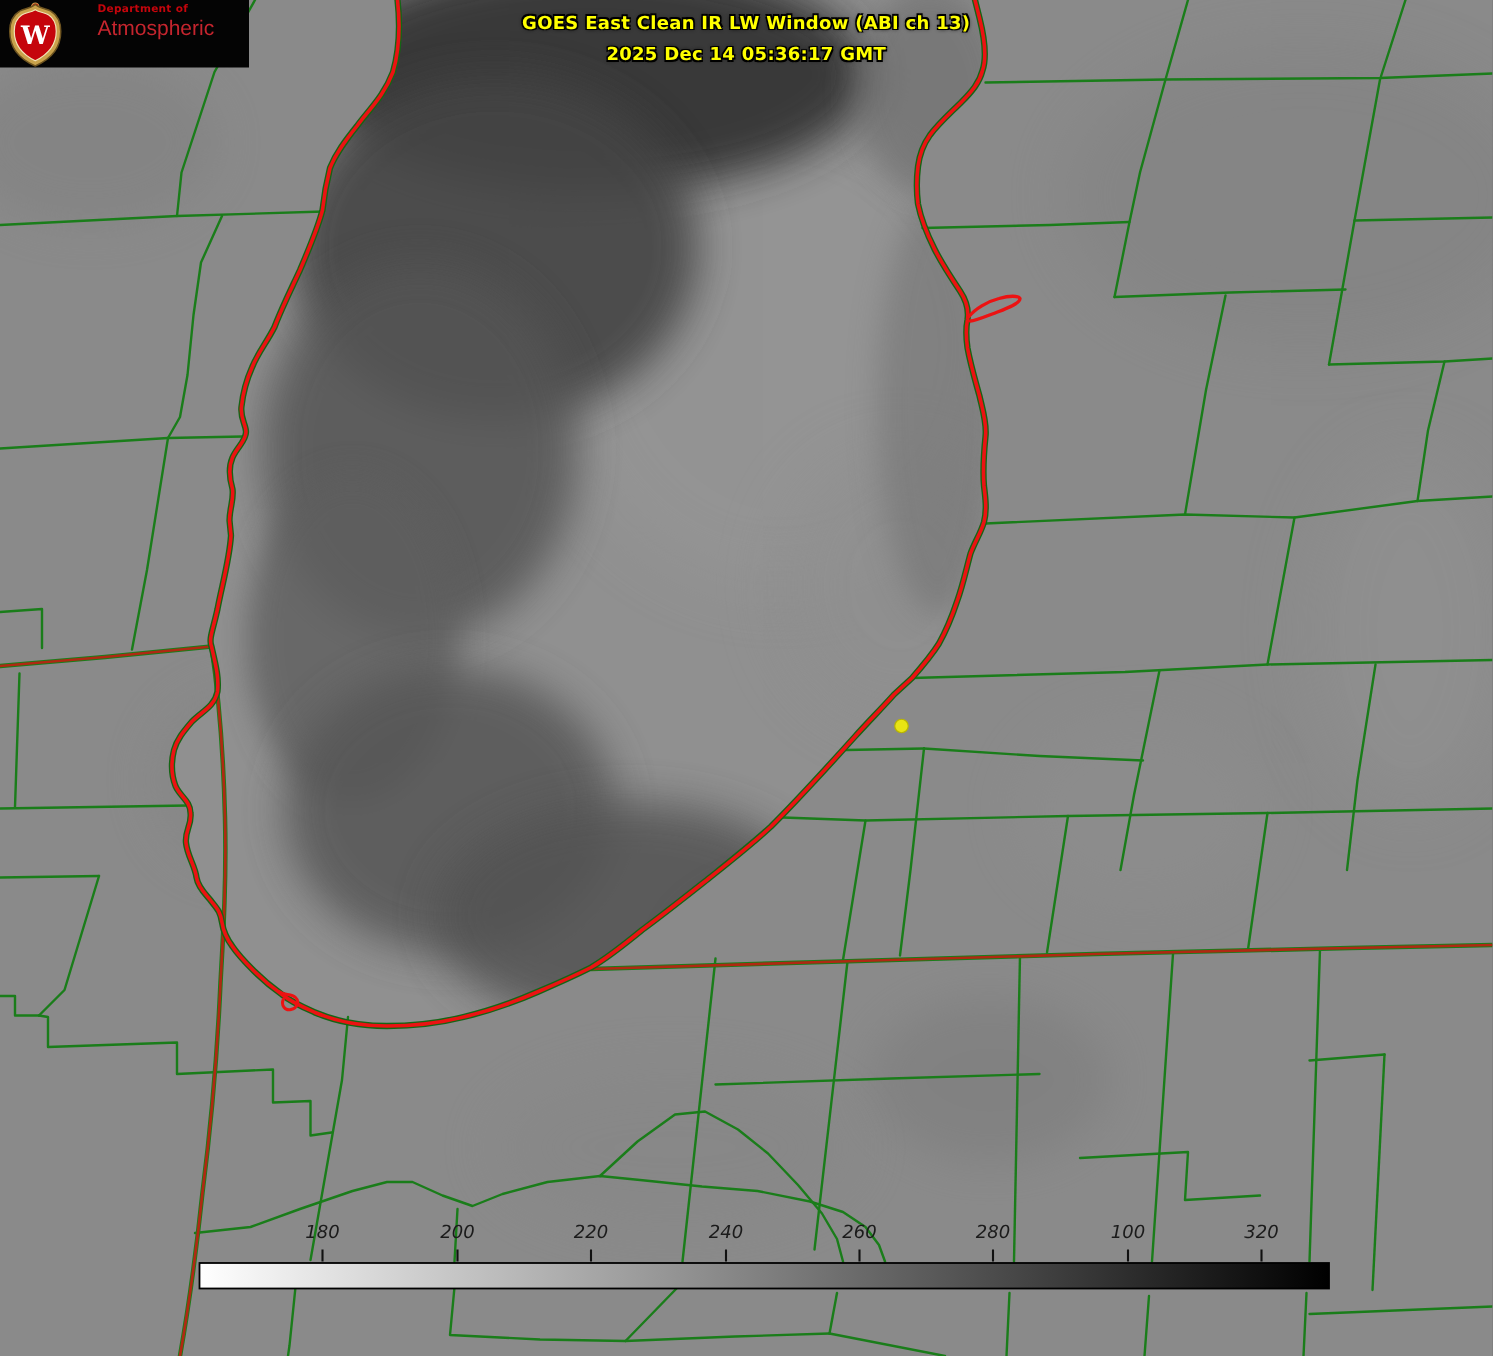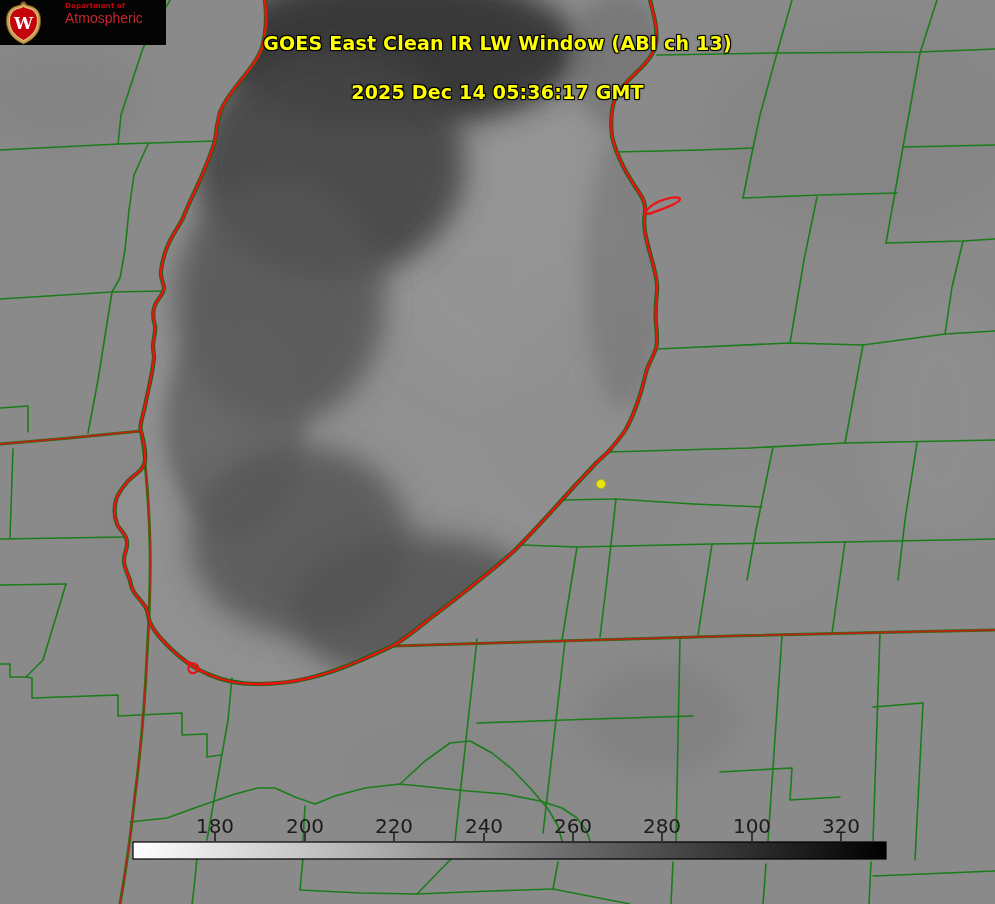--- a/index.html
+++ b/index.html
@@ -1,32 +1,32 @@
 <!DOCTYPE html>
 <html><head>
 <meta charset="utf-8">
 <style>
   html,body{margin:0;padding:0;background:#777;}
   #stage{position:relative;width:995px;height:904px;overflow:hidden;background:#8a8a8a;
          font-family:"DejaVu Sans", sans-serif;}
   #mapsvg{position:absolute;left:0;top:0;}
   
   .titlewrap{position:absolute;left:0;top:5px;width:100%;text-align:center;pointer-events:none;}
-  .titleline{font-family:"DejaVu Sans", sans-serif;font-weight:bold;font-size:19px;line-height:21px;
+  .titleline{font-family:"DejaVu Sans", sans-serif;font-weight:bold;font-size:12px;line-height:21px;
      color:#ffff00;letter-spacing:.2px;
-     text-shadow:-1px -1px 0 #000,1px -1px 0 #000,-1px 1px 0 #000,1px 1px 0 #000,0 0 3px #000;margin-top:28px;}
+     text-shadow:-1px -1px 0 #000,1px -1px 0 #000,-1px 1px 0 #000,1px 1px 0 #000,0 0 3px #000;}
   
   .logo{position:absolute;left:0;top:0;width:166px;height:45px;background:#040404;}
   .logo .crest{position:absolute;left:5px;top:1px;}
   .logo .txt{position:absolute;left:45px;top:2px;color:#cb2c36;margin-left:20px;}
   .logo .dept{font-size:7px;line-height:8px;color:#c5050c;font-weight:bold;letter-spacing:.2px;}
   .logo .l1,.logo .l2{font-family:"Liberation Sans",sans-serif;font-weight:normal;font-size:14px;line-height:16px;color:#c5252e;}
   
   .cb-label{position:absolute;top:814px;transform:translateX(-50%);
-     font-size:20px;color:#1b1b1b;font-family:"DejaVu Sans",sans-serif;}
+     font-size:12px;color:#1b1b1b;font-family:"DejaVu Sans",sans-serif;font-style:italic;}
 </style>
 </head>
 <body>
 
 <div id="stage">
 
   <svg id="mapsvg" width="995" height="904" viewBox="0 0 995 904">
     <defs>
       <filter id="b10" x="-60%" y="-60%" width="220%" height="220%">
           <feGaussianBlur stdDeviation="10"></feGaussianBlur>

